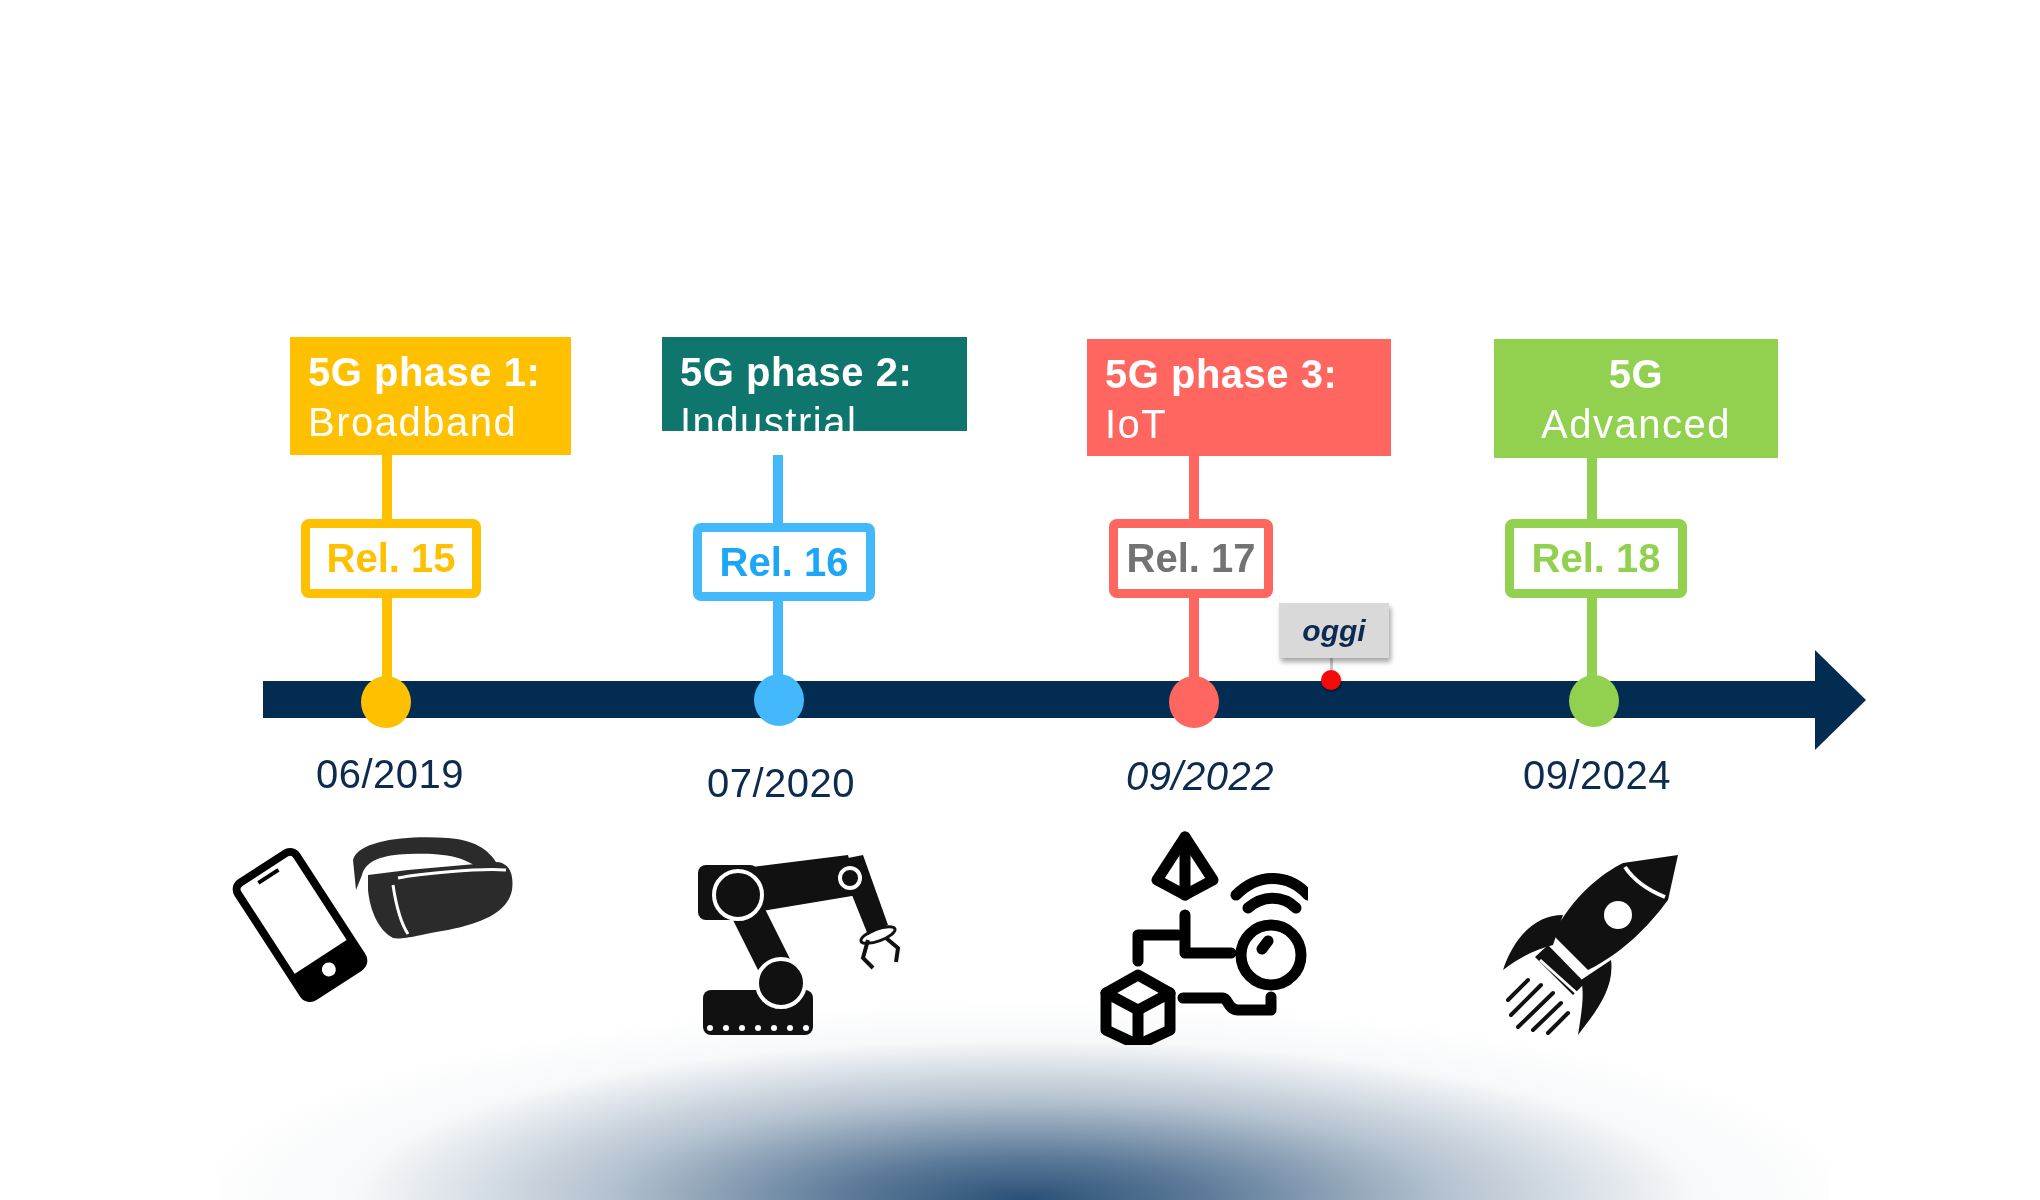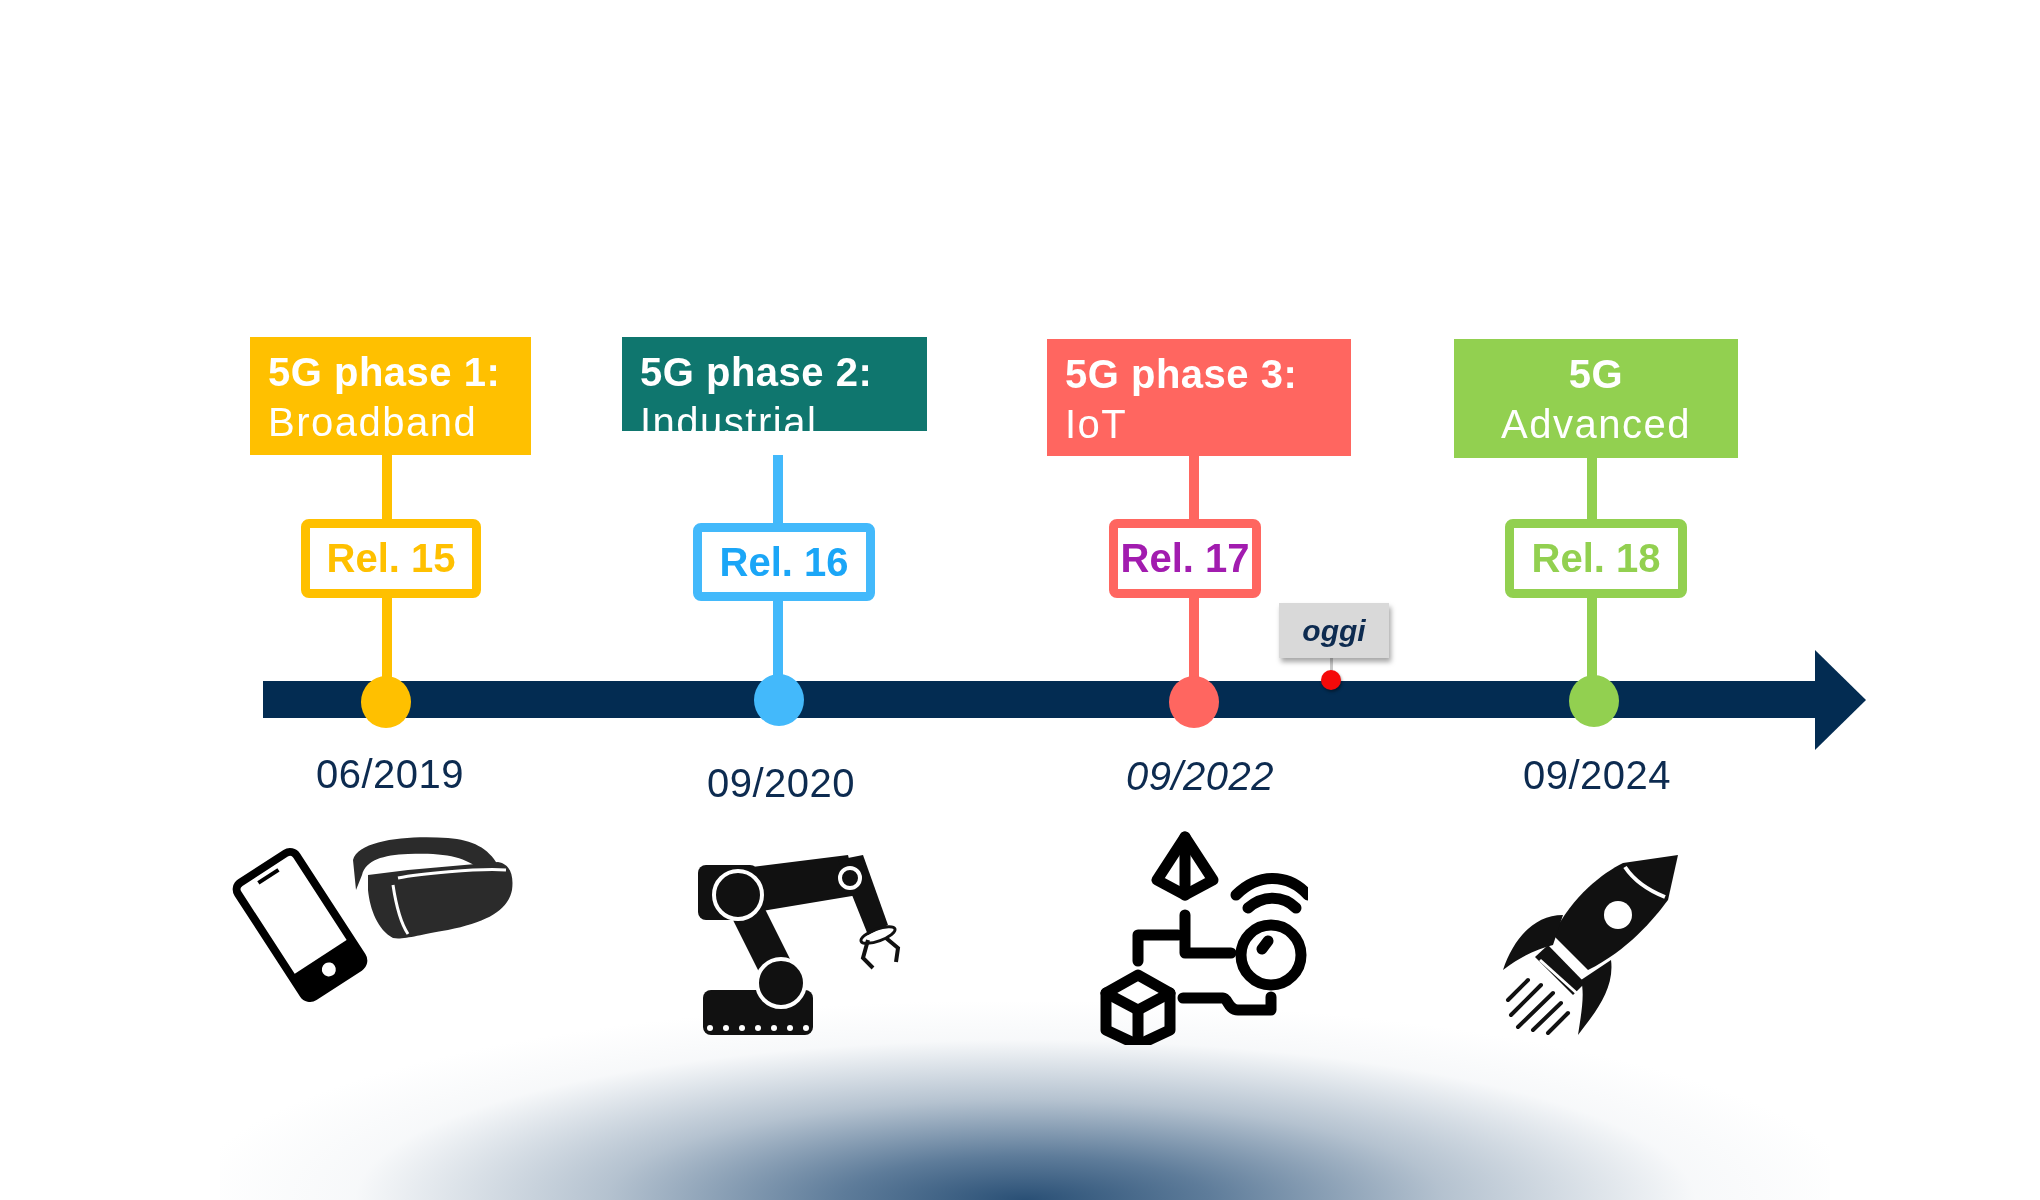--- a/index.html
+++ b/index.html
@@ -9,20 +9,21 @@
     font-family:"Liberation Sans", "DejaVu Sans", sans-serif;
   }
   .glow {
     position:absolute; left:220px; top:1000px; width:1610px; height:200px;
     background: radial-gradient(ellipse 52% 100% at 50% 100%, rgba(30,70,110,0.95) 0%, rgba(40,80,120,0.75) 22%, rgba(90,120,150,0.45) 50%, rgba(200,210,220,0.15) 80%, rgba(255,255,255,0) 100%);
     overflow:hidden;
   }
   .phase-box {
     position:absolute; color:#fff; box-sizing:border-box;
     padding:10px 18px 0 18px;
+    margin-left:40px;
   }
   .phase-box .t1 { font-weight:bold; font-size:40px; line-height:50px; white-space:nowrap; letter-spacing:0.5px; }
   .phase-box .t2 { font-size:40px; line-height:50px; white-space:nowrap; letter-spacing:1.5px; }
   .phase-box.center { text-align:center; }
   .stem { position:absolute; width:10px; }
   .rel-box {
     position:absolute; box-sizing:border-box; background:#fff;
     border-width:9px; border-style:solid; border-radius:8px;
     display:flex; align-items:center; justify-content:center;
     font-weight:bold; font-size:40px;
@@ -72,21 +73,21 @@
 <div class="stem" style="left:773px; top:455px; height:250px; background:#43b9fb;"></div>
 <div class="rel-box" style="left:693px; top:523px; width:182px; height:78px; border-color:#43b9fb; color:#1ba6f7;">
   <span>Rel. 16</span>
 </div>
 
 <div class="phase-box" style="left:1047px; top:339px; width:304px; height:117px; background:#ff6660;">
   <div class="t1">5G phase 3:</div>
   <div class="t2">IoT</div>
 </div>
 <div class="stem" style="left:1189px; top:456px; height:250px; background:#ff6660;"></div>
-<div class="rel-box" style="left:1109px; top:519px; width:152px; height:79px; border-color:#ff6660; color:#a21caf;">
+<div class="rel-box" style="left:1109px; top:519px; width:164px; height:79px; border-color:#ff6660; color:#737373;">
   <span>Rel. 17</span>
 </div>
 
 <div class="phase-box center" style="left:1454px; top:339px; width:284px; height:119px; background:#92d050;">
   <div class="t1">5G</div>
   <div class="t2">Advanced</div>
 </div>
 <div class="stem" style="left:1587px; top:458px; height:248px; background:#92d050;"></div>
 <div class="rel-box" style="left:1505px; top:519px; width:182px; height:79px; border-color:#92d050; color:#92d050;">
   <span>Rel. 18</span>
@@ -100,21 +101,21 @@
 <div class="dot" style="left:1169px; top:676px; background:#ff6660;"></div>
 <div class="dot" style="left:1569px; top:675px; background:#92d050;"></div>
 
 <div class="oggi-stem"></div>
 <div class="oggi">
   <span>oggi</span>
 </div>
 <div class="today-dot"></div>
 
 <div class="date" style="left:390px; top:752px;">06/2019</div>
-<div class="date" style="left:781px; top:761px;">09/2020</div>
+<div class="date" style="left:781px; top:761px;">07/2020</div>
 <div class="date" style="left:1200px; top:754px;font-style:italic;">09/2022</div>
 <div class="date" style="left:1597px; top:753px;">09/2024</div>
 
 <svg class="icon" style="left:230px; top:845px;" width="140" height="160" viewBox="0 0 140 160">
   <g transform="rotate(-33 70 80)">
     <rect x="35" y="12" width="70" height="136" rx="8" fill="none" stroke="#000" stroke-width="8"></rect>
     <line x1="58" y1="22" x2="82" y2="22" stroke="#000" stroke-width="4"></line>
     <rect x="35" y="118" width="70" height="30" fill="#000"></rect>
     <circle cx="70" cy="133" r="7" fill="#fff"></circle>
   </g>

